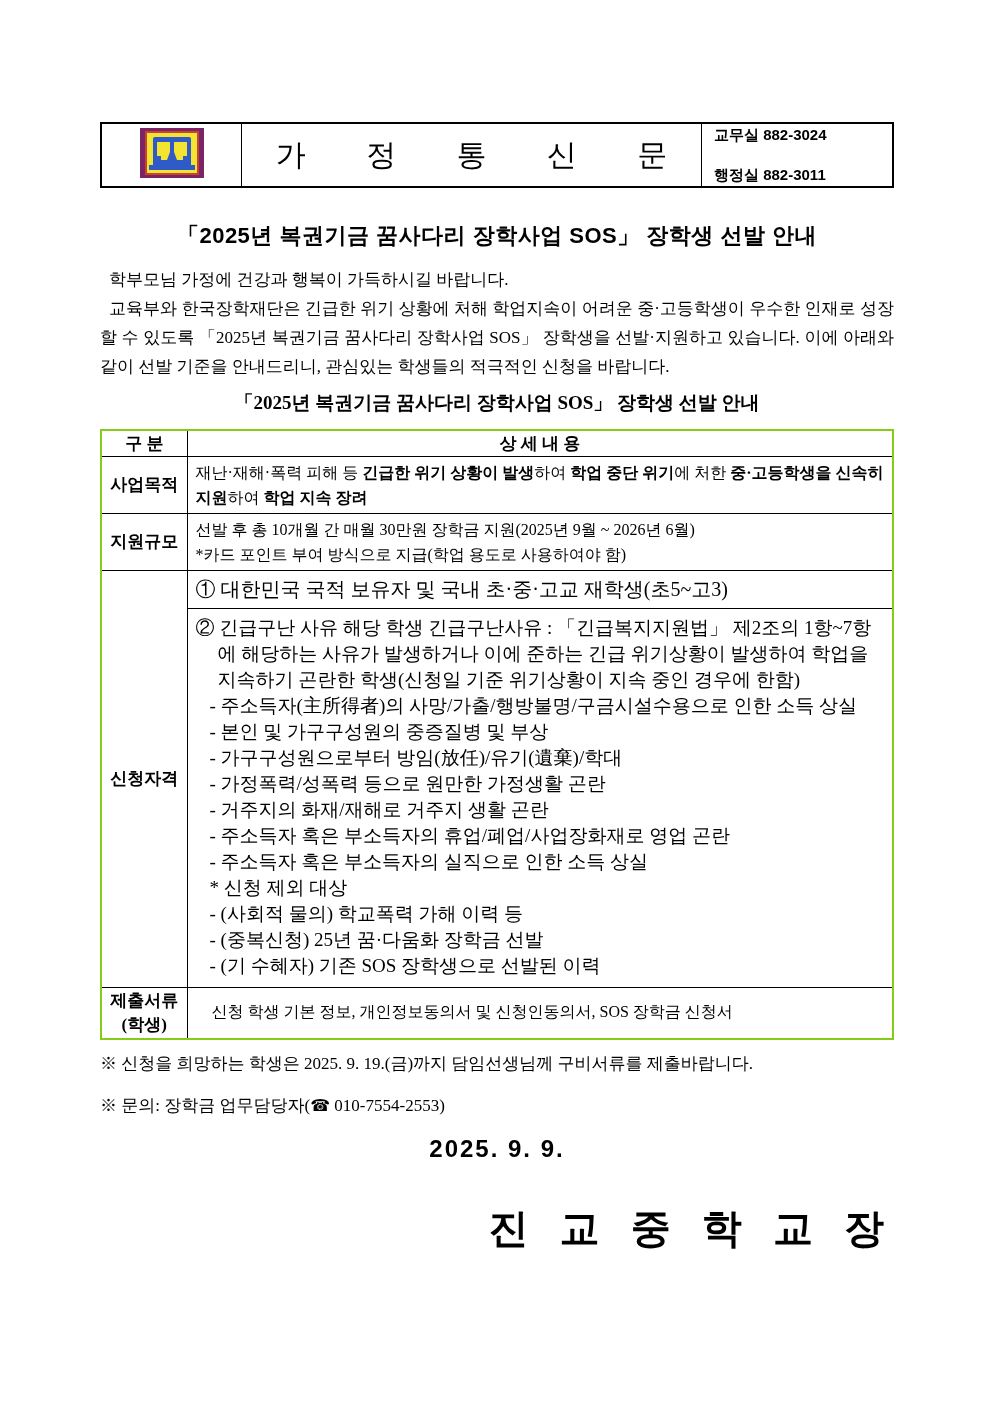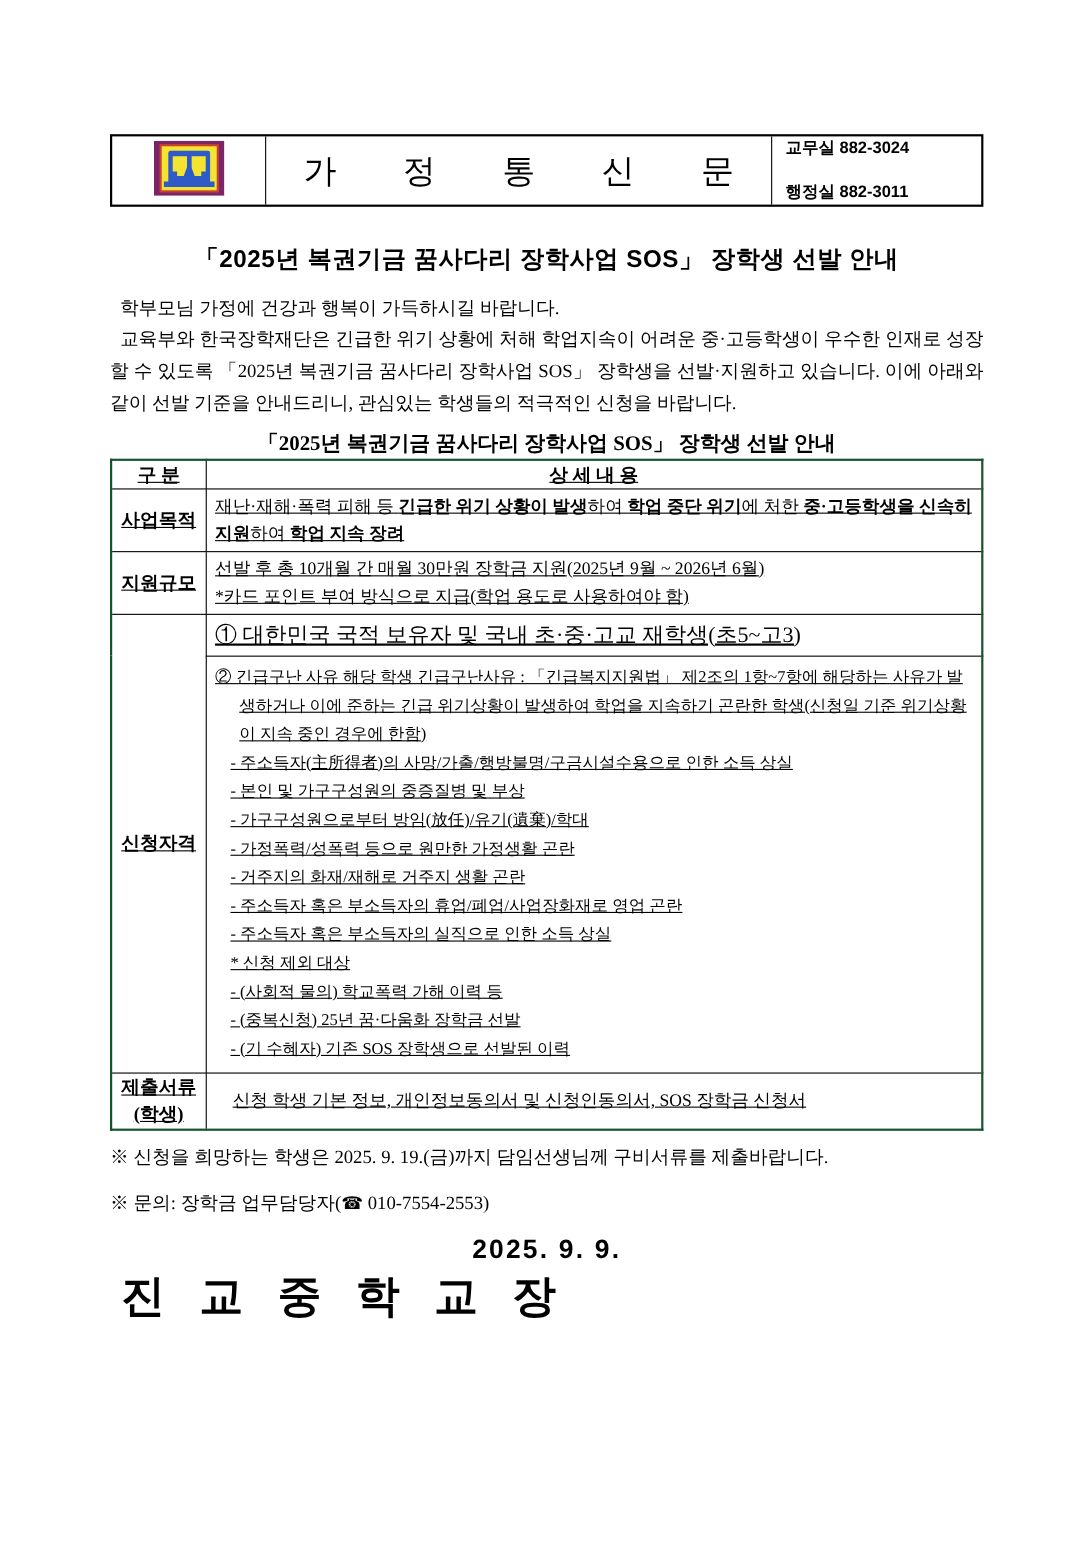--- a/index.html
+++ b/index.html
@@ -69,55 +69,55 @@
   .intro p { text-indent: 9px; }
   .sub-title {
     margin-top: 9px;
     text-align: center;
     font-weight: bold;
     font-size: 19px;
   }
 
   
   table.spec {
-    margin-top: 1px;
+    margin-top: 13px;
     width: 100%;
     border-collapse: collapse;
-    border: 2px solid #14532d;
-    text-decoration: underline;
+    border: 2px solid #84cc16;
   }
   table.spec th, table.spec td {
     border: 1px solid #000;
     vertical-align: middle;
   }
   table.spec .label-col { width: 86px; text-align: center; font-weight: bold; font-size: 17px; }
   table.spec th { font-weight: bold; font-size: 17px; height: 26px; text-align: center; }
   td.detail { padding: 3px 8px; font-size: 16px; line-height: 25px; }
   td.detail .bold { font-weight: bold; }
   td.detail-elig1 { padding: 5px 8px; font-size: 20px; }
-  td.detail-elig2 { padding: 6px 8px 8px 8px; font-size: 15px; line-height: 26px; vertical-align: top; }
+  td.detail-elig2 { padding: 6px 8px 8px 8px; font-size: 19px; line-height: 26px; vertical-align: top; }
   .elig-para { padding-left: 22px; text-indent: -22px; }
   .elig-bullet { padding-left: 14px; }
   td.detail-docs { padding: 8px 24px; font-size: 16px; height: 52px; }
   .docs-label div { line-height: 24px; }
 
   
   .notes { margin-top: 11px; font-size: 17px; }
   .note-line { margin-bottom: 16px; line-height: 26px; }
   .phone-icon { font-family: "DejaVu Sans", sans-serif; font-size: 16px; }
   .doc-date {
     margin-top: 16px;
     text-align: center;
     font-family: "Liberation Sans", "DejaVu Sans", sans-serif;
     font-weight: bold;
     font-size: 24px;
     letter-spacing: 2px;
   }
   .signature {
-    text-align: left;
+    margin-top: 38px;
+    text-align: right;
     font-family: "Liberation Sans", "DejaVu Sans", sans-serif;
     font-weight: bold;
     font-size: 40px;
     letter-spacing: 10px;
     text-indent: 10px;
     white-space: nowrap;
   }
 </style>
 </head>
 <body>

